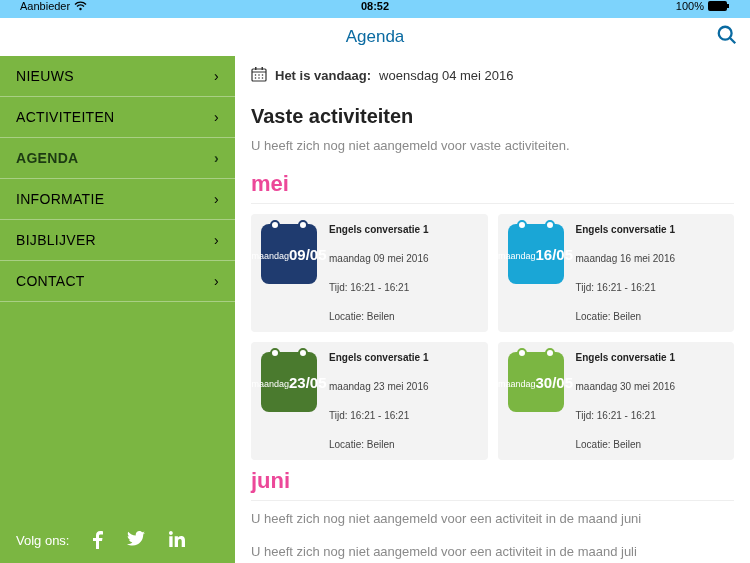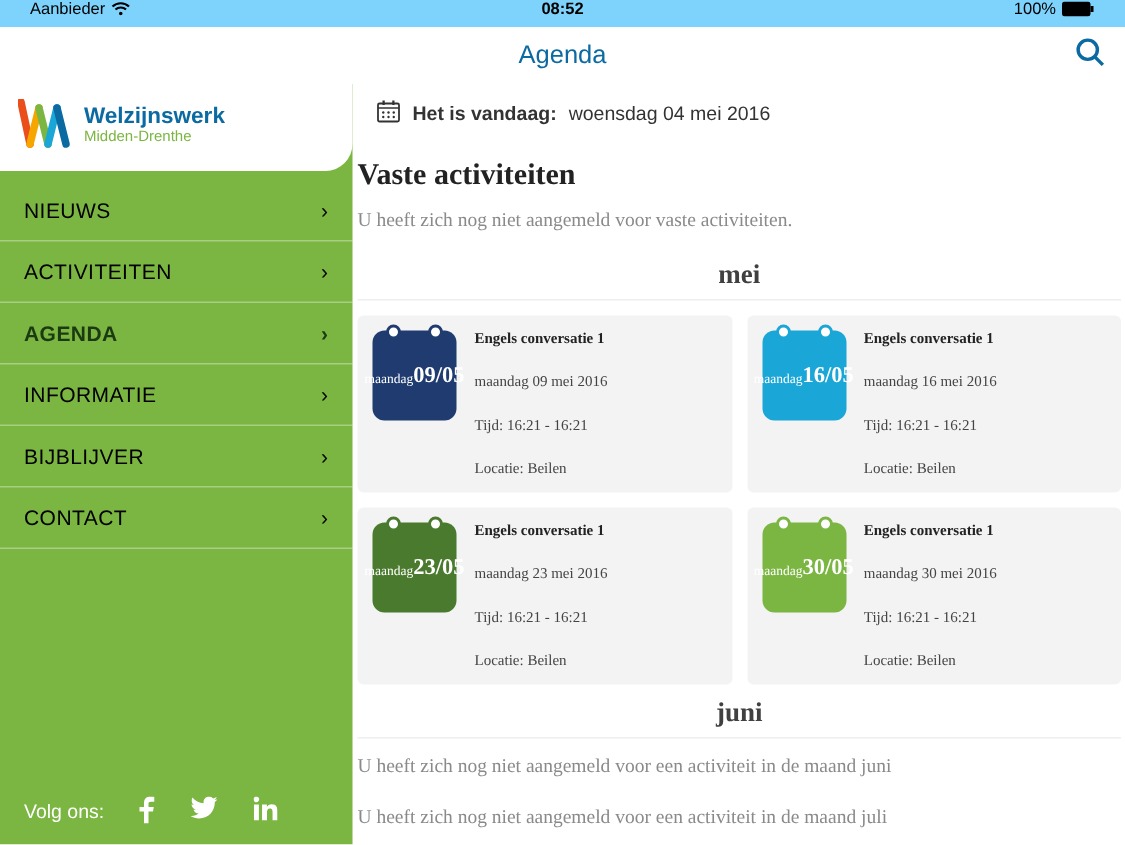--- a/index.html
+++ b/index.html
@@ -36,25 +36,25 @@
   .follow .lbl { font-size: 13px; }
   .follow .soc { display:flex; gap:24px; }
   .follow svg { display:block; }
 
   
   .content { flex: 1; background: #fff; overflow: hidden; display: flex; flex-direction: column; }
   .today-row { display: flex; align-items: center; gap: 8px; padding: 10px 16px 8px; font-size: 13px; color: #333; }
   .today-row .lbl { font-weight: 700; }
   .today-row .cal-icon { color: #333; }
 
-  .scroll { padding: 0 3px 20px; overflow-y: auto; font-family: Liberation Serif, serif; }
+  .scroll { padding: 0 16px 20px; overflow-y: auto; }
   .section-h { font-size: 20px; font-weight: 600; color: #222; margin: 12px 0 10px; }
   .muted { color: #8a8a8a; font-size: 13px; margin: 4px 0 18px; }
 
-  .month-h { font-size: 18px; color: #404040; margin: 8px 0 10px; border-bottom: 1px solid #eee; padding-bottom: 6px; text-align: center; }
+  .month-h { font-size: 22px; color: #ec4899; margin: 8px 0 10px; border-bottom: 1px solid #eee; padding-bottom: 6px; }
 
   .grid { display: grid; grid-template-columns: 1fr 1fr; gap: 10px; }
   .card { background: #f3f3f3; border-radius: 4px; padding: 10px; display: flex; gap: 12px; cursor: pointer; }
   .datebox { width: 56px; height: 60px; border-radius: 8px; color: #fff; display: flex; flex-direction: row; align-items: center; justify-content: center; position: relative; flex-shrink: 0; }
   .datebox .rings { position: absolute; top: -4px; display: flex; gap: 18px; }
   .datebox .rings span { width: 10px; height: 10px; border-radius: 50%; background: #fff; border: 2px solid currentColor; }
   .datebox.navy { background: #1f3b6f; color:#1f3b6f; }
   .datebox.cyan { background: #1aa6d6; color:#1aa6d6; }
   .datebox.darkgreen { background: #4a7a2e; color:#4a7a2e; }
   .datebox.green { background: #7bb642; color:#7bb642; }
@@ -93,35 +93,20 @@
     <svg width="22" height="22" viewBox="0 0 24 24" fill="none" stroke="#0a6aa1" stroke-width="2.5">
         <circle cx="10" cy="10" r="7"></circle>
         <line x1="21" y1="21" x2="15" y2="15"></line>
       </svg>
   </div>
 </div>
 
 <div class="main">
 
   <aside class="sidebar">
-    <div class="logo-card">
-      <span class="logo-mark">
-        <svg width="36" height="34" viewBox="0 0 36 34">
-            <path d="M2 2 L8 30" stroke="#e94e1b" stroke-width="5" stroke-linecap="round"></path>
-            <path d="M8 30 L14 6" stroke="#f7a600" stroke-width="5" stroke-linecap="round"></path>
-            <path d="M14 6 L20 30" stroke="#7bb642" stroke-width="5" stroke-linecap="round"></path>
-            <path d="M20 30 L26 6" stroke="#1aa6d6" stroke-width="5" stroke-linecap="round"></path>
-            <path d="M26 6 L32 30" stroke="#0a6aa1" stroke-width="5" stroke-linecap="round"></path>
-          </svg>
-      </span>
-      <span class="logo-text">
-        <div class="l1">Welzijnswerk</div>
-        <div class="l2">Midden-Drenthe</div>
-      </span>
-    </div>
 
     <ul class="nav">
       <li>
           <span>NIEUWS</span>
           <span class="chev">›</span>
         </li>
       <li>
           <span>ACTIVITEITEN</span>
           <span class="chev">›</span>
         </li>

